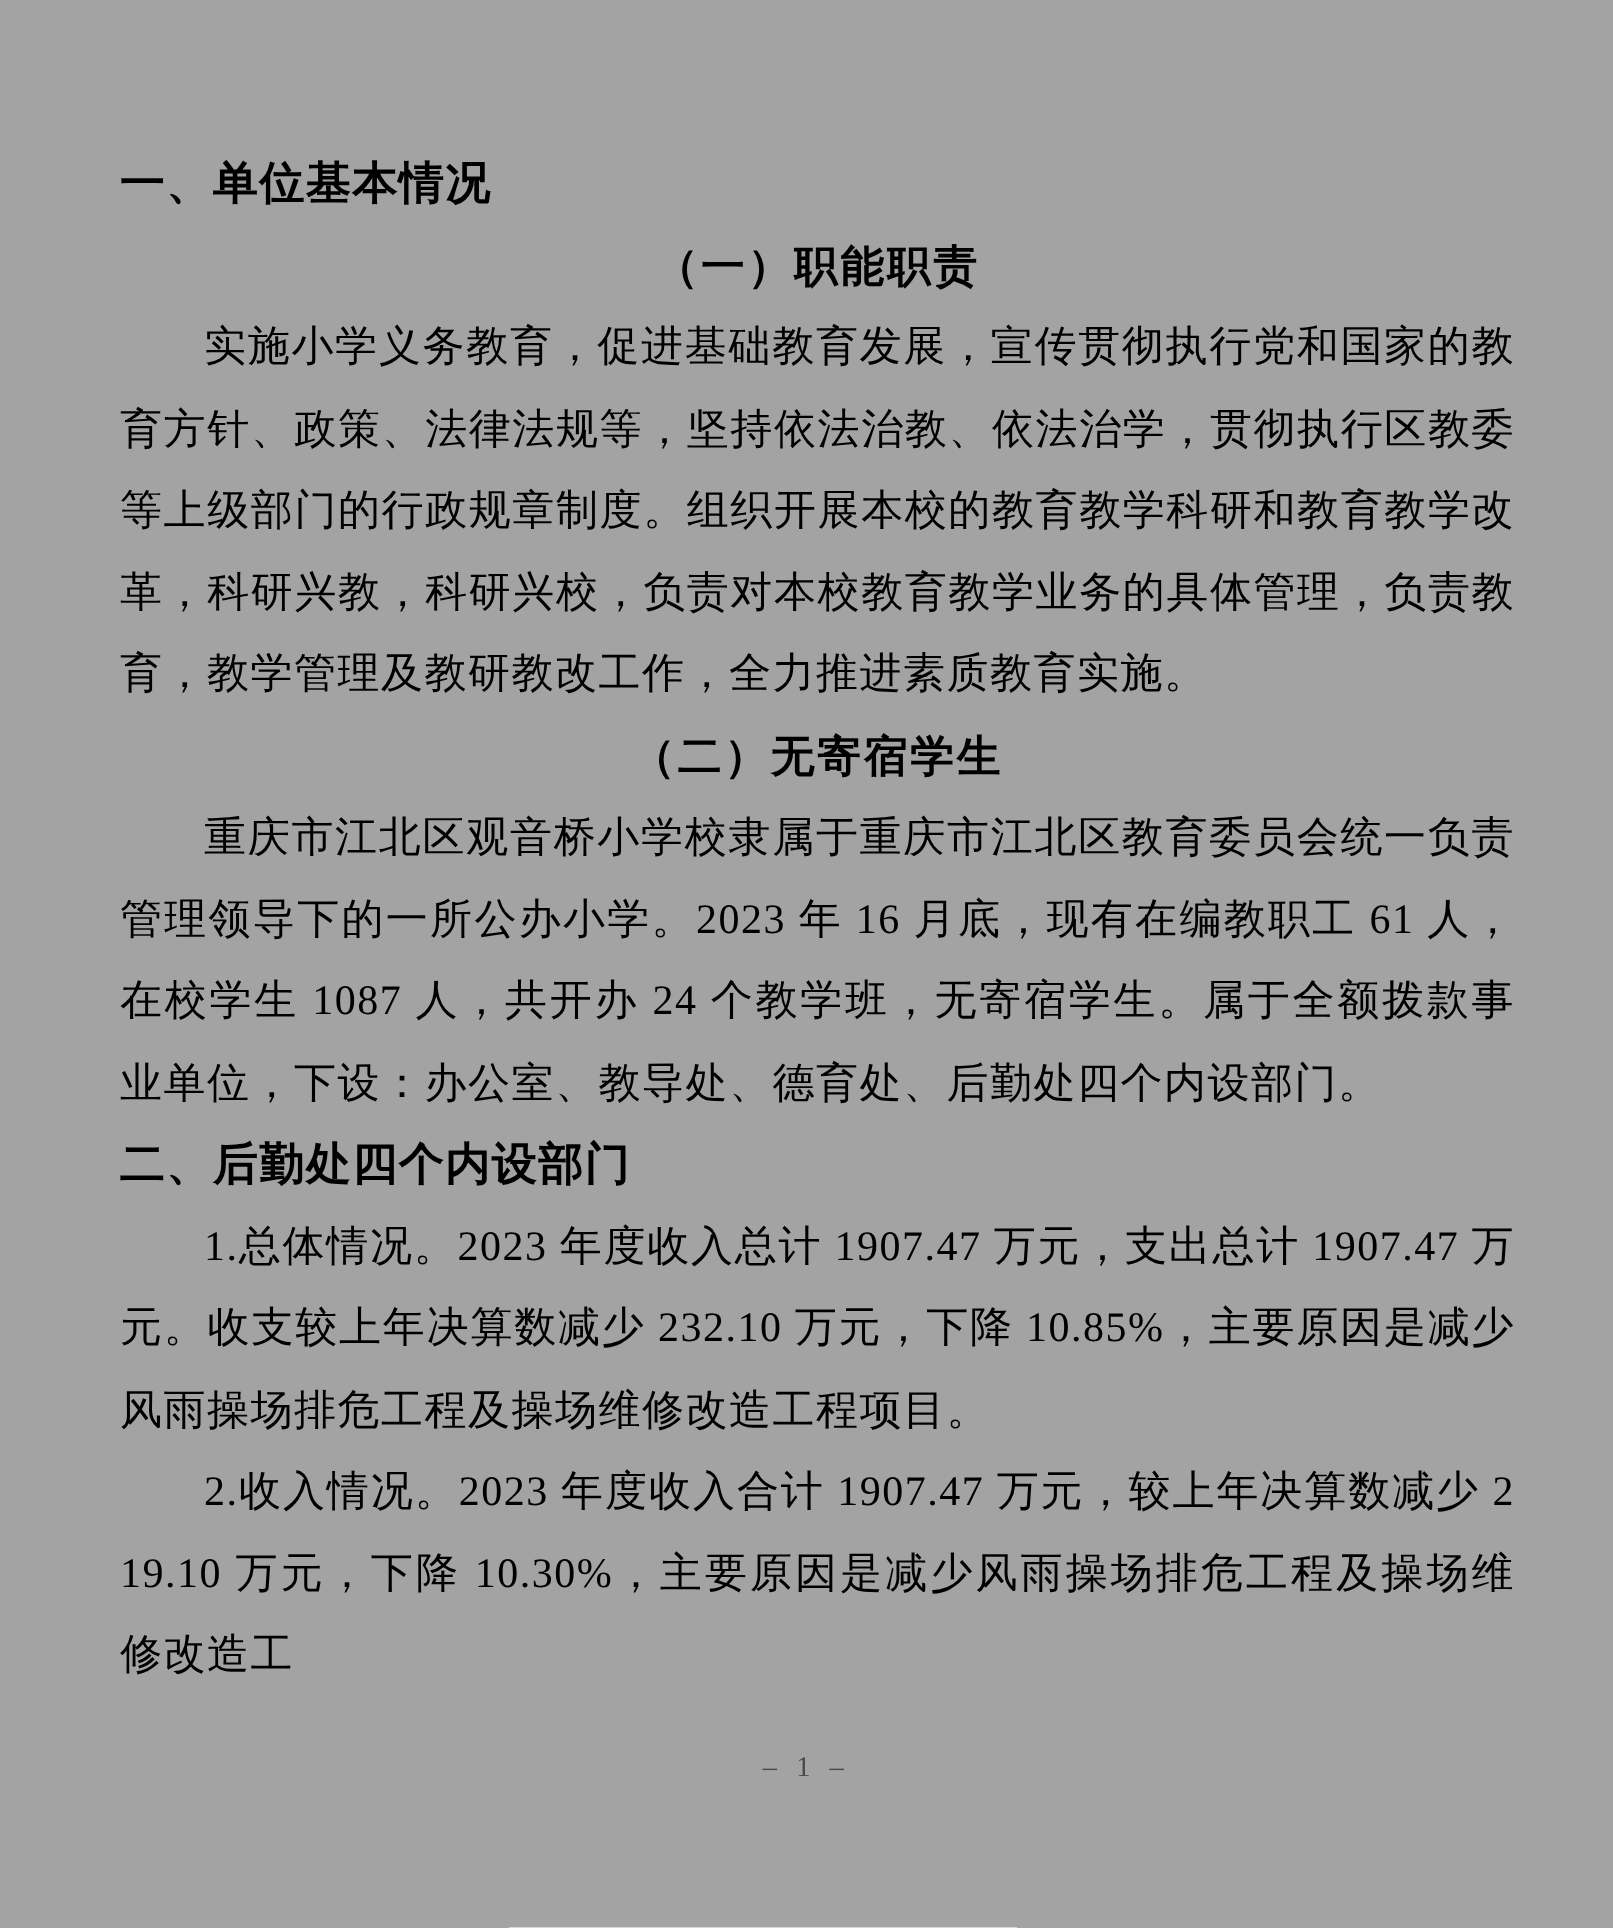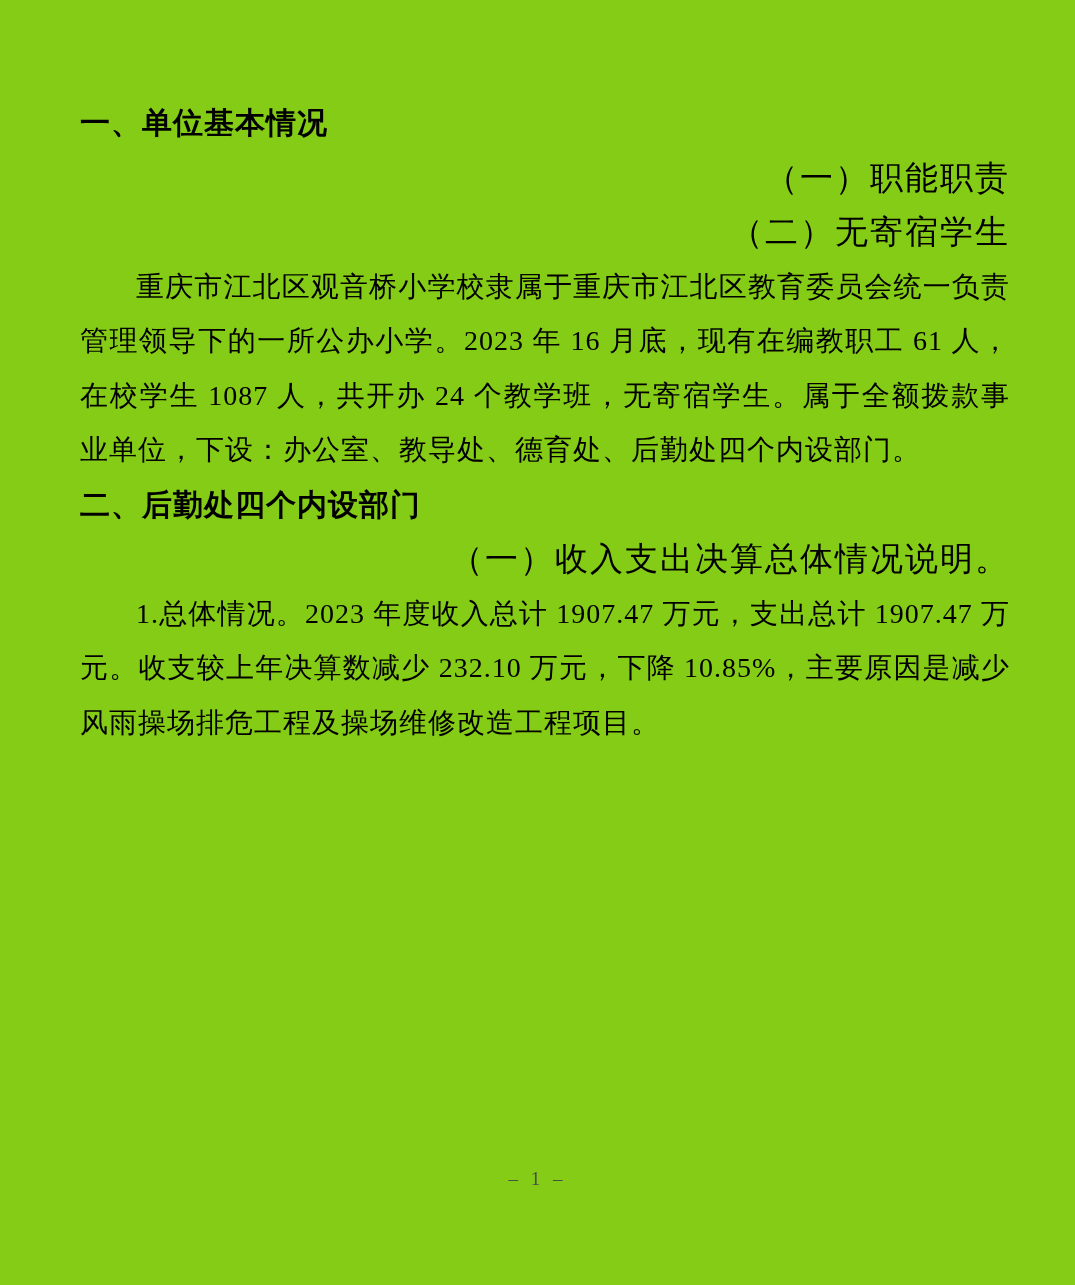--- a/index.html
+++ b/index.html
@@ -4,21 +4,21 @@
 <style>
   html, body {
     margin: 0;
     padding: 0;
     background: #ffffff;
   }
   .page {
     position: relative;
     width: 1075px;
     height: 1285px;
-    background: #84cc16;
+    background: #a3a3a3;
     overflow: hidden;
     font-family: "Liberation Serif", serif;
     color: #000000;
   }
   .content {
     position: absolute;
     top: 96px;
     left: 80px;
     width: 930px;
   }
@@ -29,25 +29,25 @@
   .h1 {
     font-family: "Liberation Sans", sans-serif;
     font-weight: bold;
     font-size: 30px;
     line-height: 54.5px;
     letter-spacing: 1px;
     text-align: left;
   }
   .h2 {
     font-family: "Liberation Serif", serif;
-    font-weight: normal;
-    font-size: 33px;
+    font-weight: bold;
+    font-size: 29px;
     line-height: 54.5px;
     letter-spacing: 2px;
-    text-align: right;
+    text-align: center;
   }
   .para {
     font-size: 28px;
     line-height: 54.5px;
     text-indent: 2em;
     text-align: justify;
     text-justify: inter-character;
     word-break: break-all;
     letter-spacing: 1px;
   }
@@ -69,28 +69,29 @@
 </head>
 <body>
 
 <div class="page">
   <div class="content">
 
     <div class="h1">一、单位基本情况</div>
 
     <div class="h2">（一）职能职责</div>
 
+    <p class="para">实施小学义务教育，促进基础教育发展，宣传贯彻执行党和国家的教育方针、政策、法律法规等，坚持依法治教、依法治学，贯彻执行区教委等上级部门的行政规章制度。组织开展本校的教育教学科研和教育教学改革，科研兴教，科研兴校，负责对本校教育教学业务的具体管理，负责教育，教学管理及教研教改工作，全力推进素质教育实施。</p>
 
     <div class="h2">（二）无寄宿学生</div>
 
     <p class="para">重庆市江北区观音桥小学校隶属于重庆市江北区教育委员会统一负责管理领导下的一所公办小学。2023 年 16 月底，现有在编教职工 61 人，在校学生 1087 人，共开办 24 个教学班，无寄宿学生。属于全额拨款事业单位，下设：办公室、教导处、德育处、后勤处四个内设部门。</p>
 
     <div class="h1">二、后勤处四个内设部门</div>
 
-    <div class="h2">（一）收入支出决算总体情况说明。</div>
 
     <p class="para"><span class="lead">1.总体情况。</span><span>2023 年度收入总计 1907.47 万元，支出总计 1907.47 万元。收支较上年决算数减少 232.10 万元，下降 10.85%，主要原因是减少风雨操场排危工程及操场维修改造工程项目。</span></p>
 
+    <p class="para"><span class="lead">2.收入情况。</span><span>2023 年度收入合计 1907.47 万元，较上年决算数减少 219.10 万元，下降 10.30%，主要原因是减少风雨操场排危工程及操场维修改造工</span></p>
 
   </div>
 
   <div class="footer">– 1 –</div>
 </div>
 
 </body></html>

